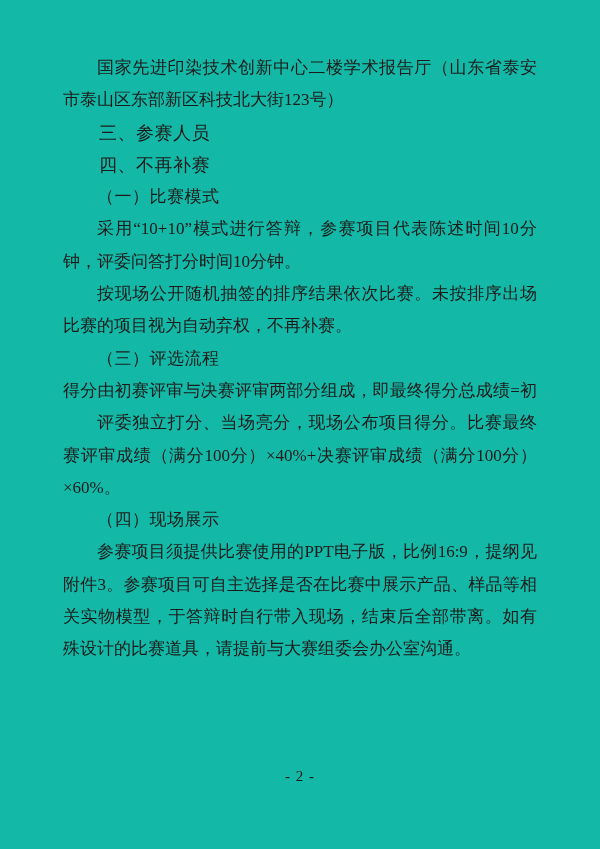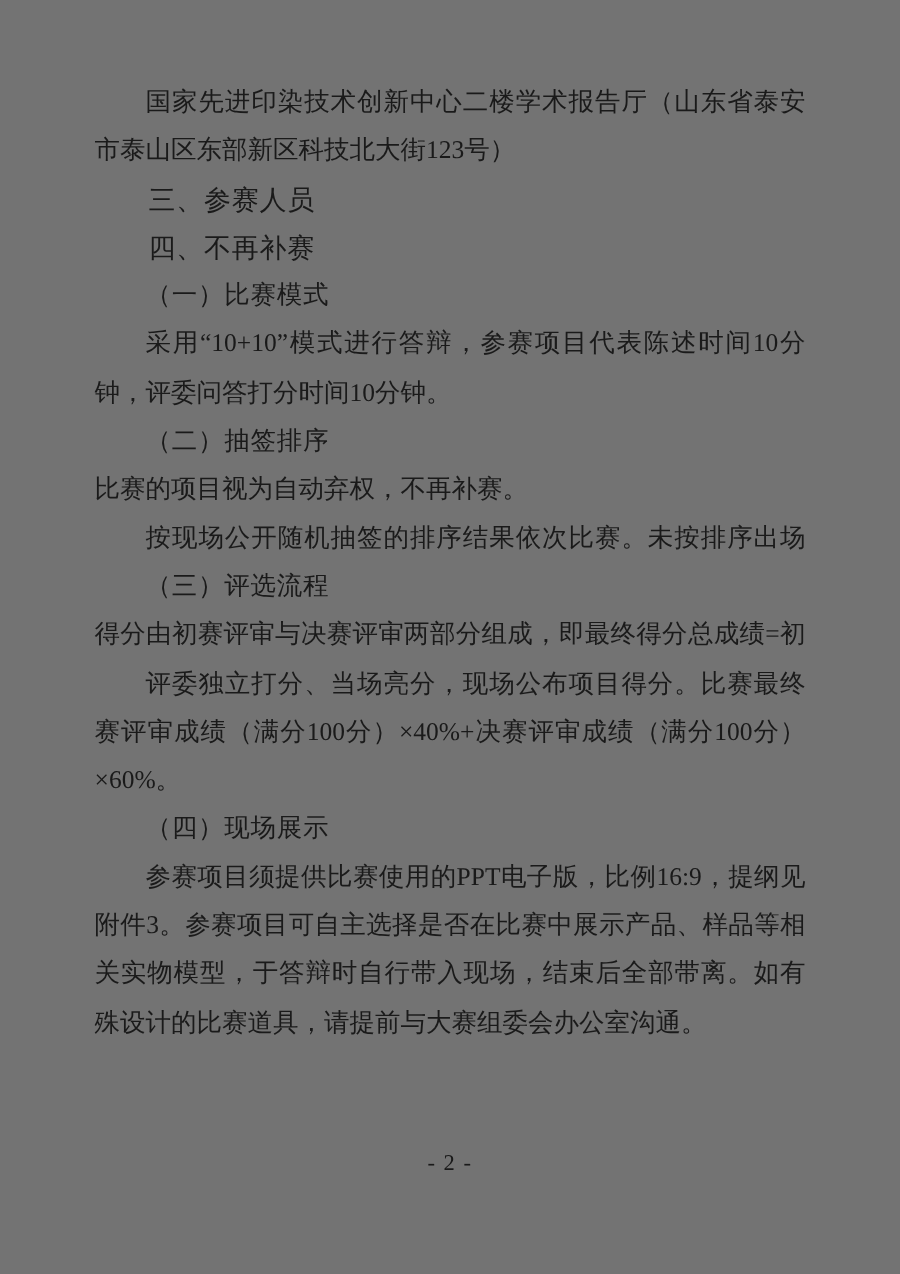--- a/index.html
+++ b/index.html
@@ -2,21 +2,21 @@
 <html><head>
 <meta charset="utf-8">
 <style>
   * { margin: 0; padding: 0; box-sizing: border-box; }
   html, body { background: #ffffff; }
   .page {
     position: relative;
     width: 600px;
     height: 849px;
     margin: 0 auto;
-    background: #737373;
+    background: #14b8a6;
     color: #1a1a1a;
     font-family: "Liberation Serif", "DejaVu Serif", serif;
     overflow: hidden;
   }
   .content {
     position: absolute;
     left: 63px;
     top: 52px;
     width: 474px;
   }
@@ -75,25 +75,24 @@
 
     <div class="heading">四、不再补赛</div>
 
     <div class="subheading">（一）比赛模式</div>
 
     <div class="para">
       <div class="line indent">采用“10+10”模式进行答辩，参赛项目代表陈述时间10分</div>
       <div class="line last">钟，评委问答打分时间10分钟。</div>
     </div>
 
-    <div class="subheading">（二）抽签排序</div>
 
     <div class="para">
+      <div class="line indent">按现场公开随机抽签的排序结果依次比赛。未按排序出场</div>
       <div class="line last">比赛的项目视为自动弃权，不再补赛。</div>
-      <div class="line indent">按现场公开随机抽签的排序结果依次比赛。未按排序出场</div>
     </div>
 
     <div class="subheading">（三）评选流程</div>
 
     <div class="para">
       <div class="line">得分由初赛评审与决赛评审两部分组成，即最终得分总成绩=初</div>
       <div class="line indent">评委独立打分、当场亮分，现场公布项目得分。比赛最终</div>
       <div class="line">赛评审成绩（满分100分）×40%+决赛评审成绩（满分100分）</div>
       <div class="line last">×60%。</div>
     </div>

